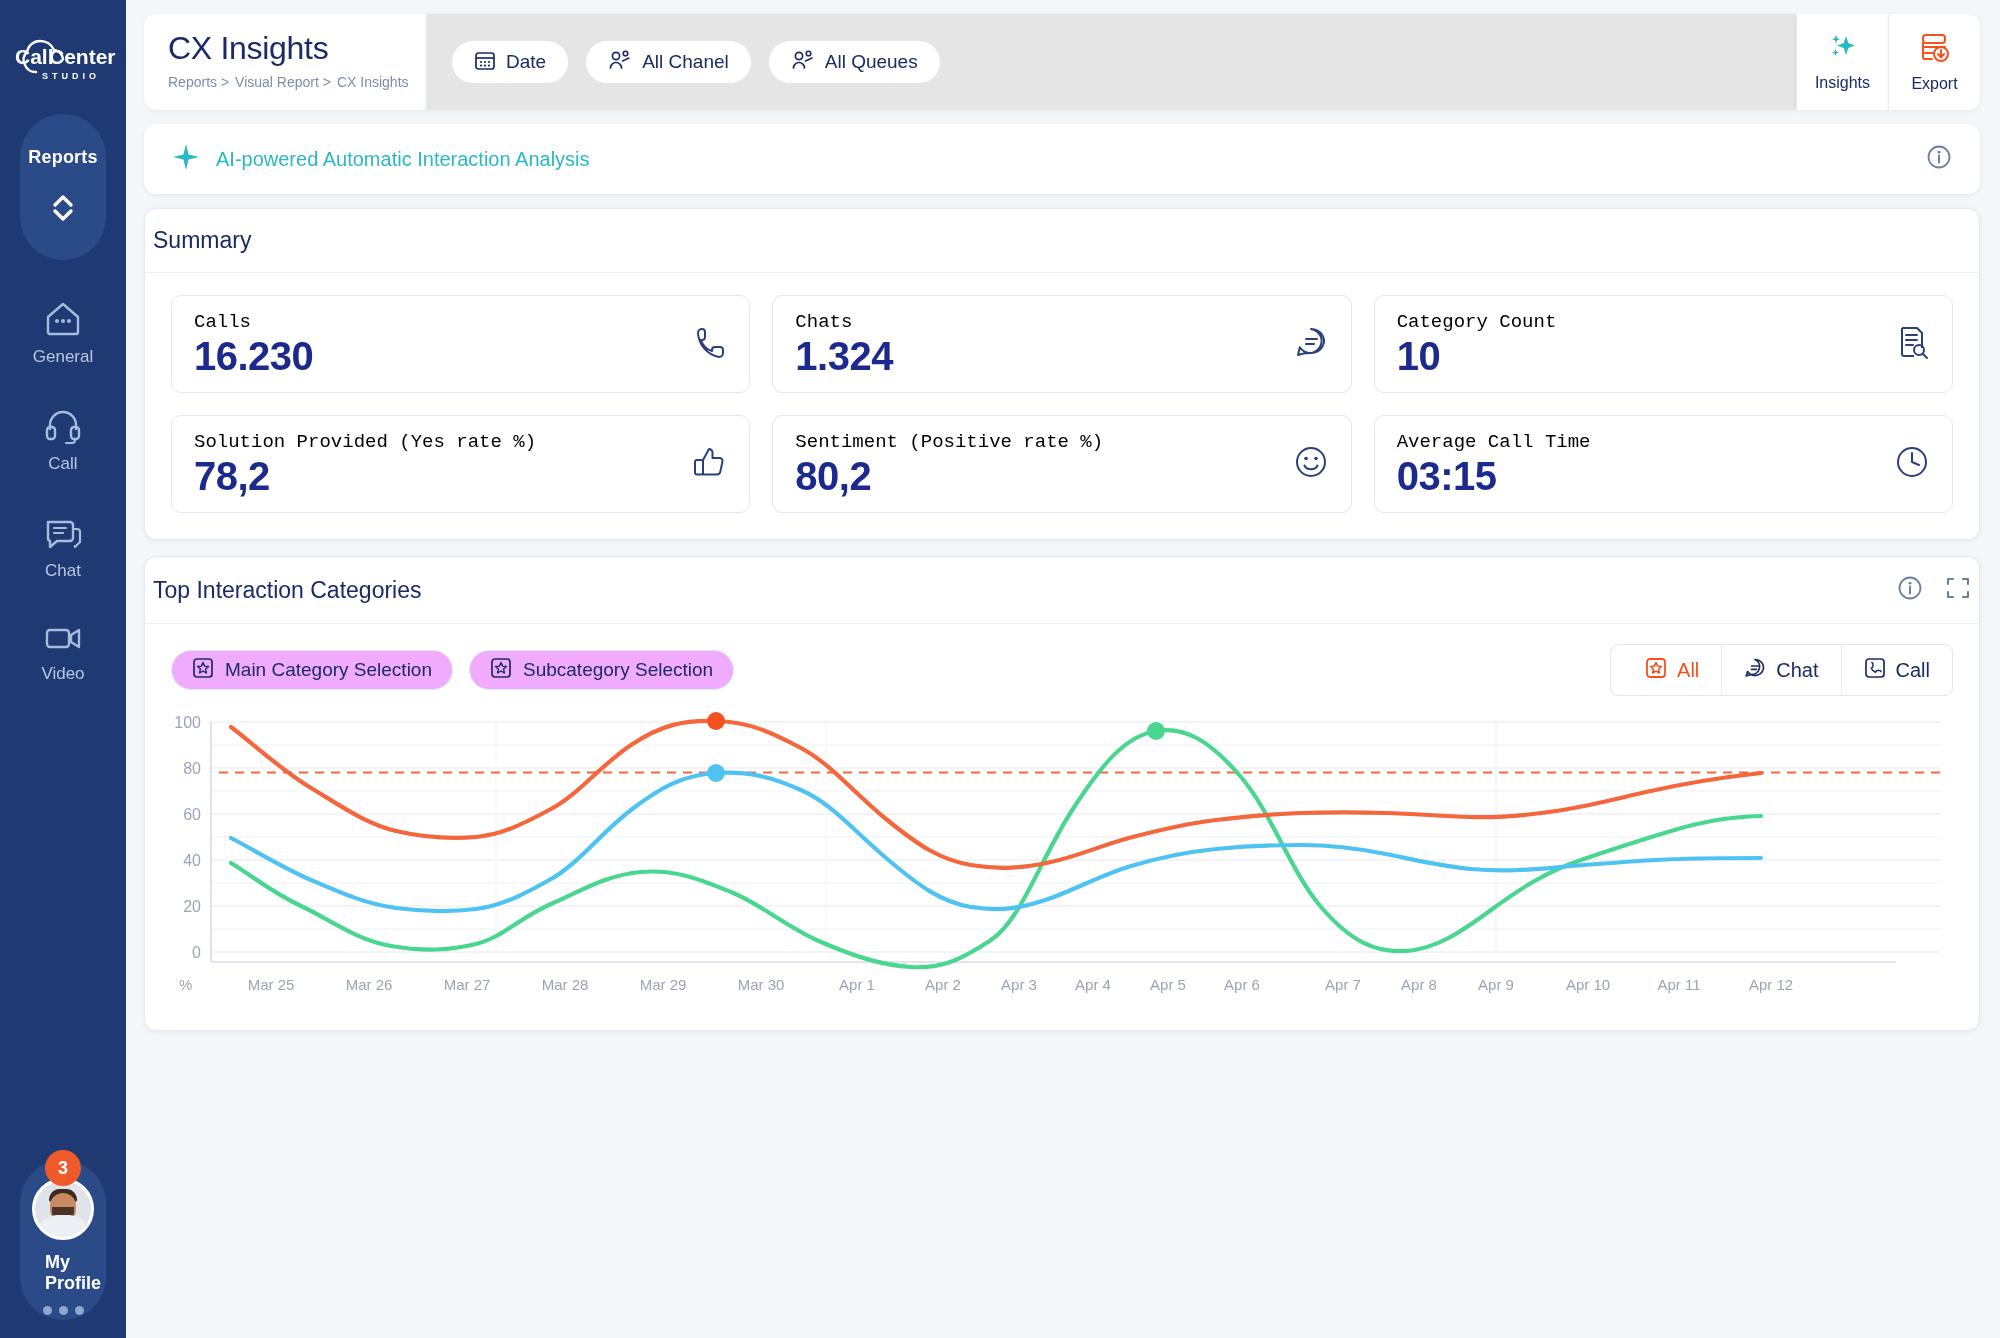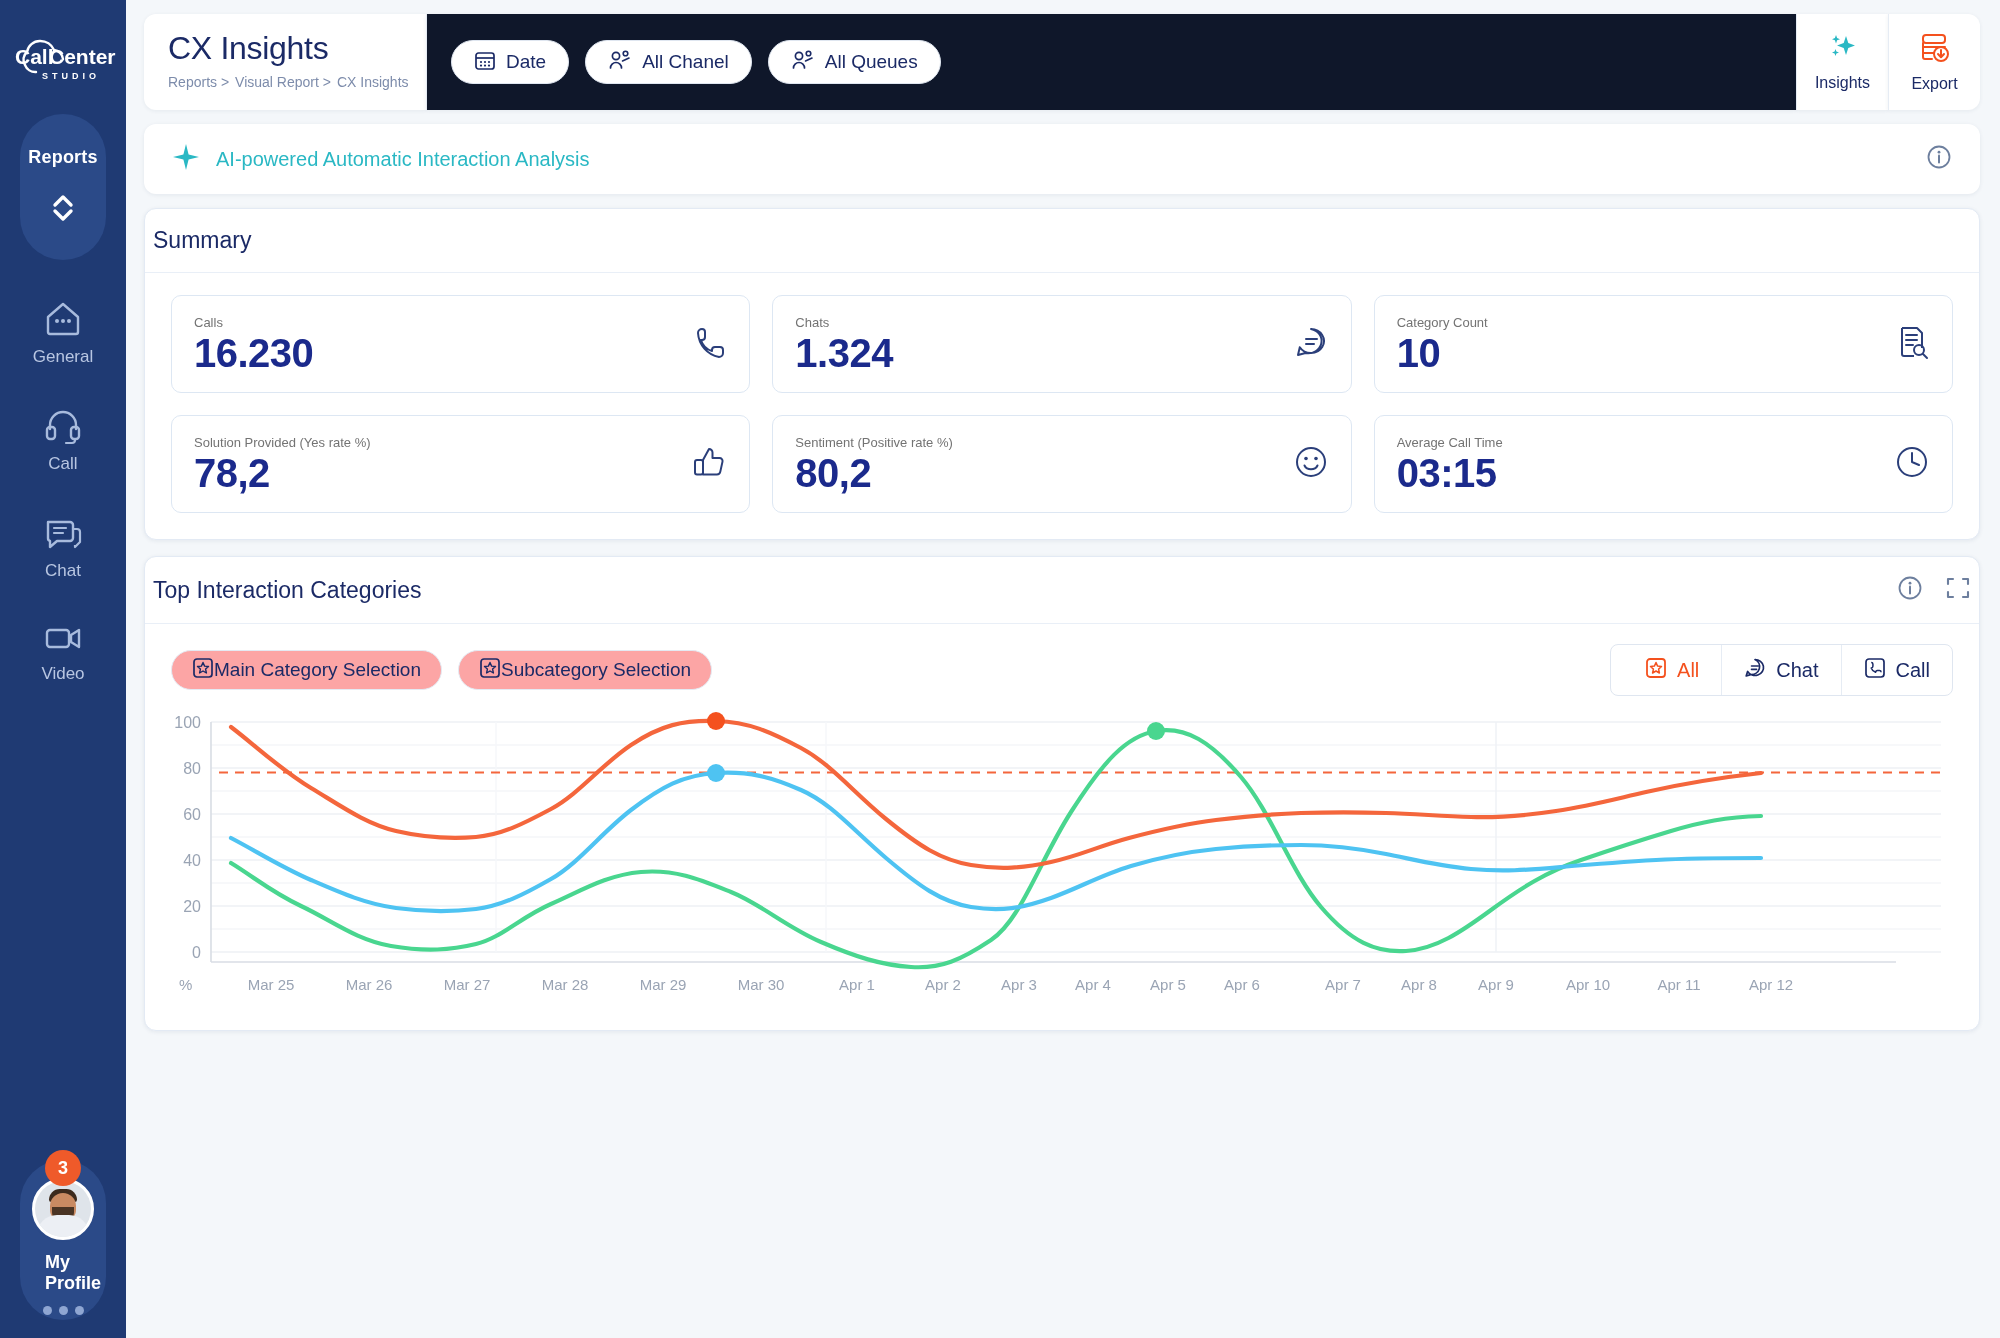--- a/index.html
+++ b/index.html
@@ -89,21 +89,21 @@
   }
   .title-card {
     background:#fff; border-radius: 12px 0 0 12px;
     padding: 16px 26px 0 24px; width: 282px; flex: 0 0 282px;
     box-shadow: 0 1px 4px rgba(30,50,90,.07);
   }
   .title-card h1 { color: #1b2a66; font-size: 32px; font-weight: 400; letter-spacing: -.3px; }
   .crumb { margin-top: 7px; font-size: 14px; color: #7d8cab; display: flex; gap: 6px; }
   .crumb span { white-space: nowrap; }
   .filters-card {
-    background:#0f172a; flex: 1; display: flex; align-items: center; gap: 16px;
+    background:#e5e5e5; flex: 1; display: flex; align-items: center; gap: 16px;
     padding-left: 24px; border-left: 1px solid #e6ecf4;
     box-shadow: 0 1px 4px rgba(30,50,90,.07);
   }
   .pill {
     display: inline-flex; align-items: center; gap: 10px;
     height: 44px; padding: 0 22px;
     border: 1px solid #dfe6f0; border-radius: 22px;
     color: #1b2a66; font-size: 19px; background: #fff;
   }
   .hdr-actions { display: flex; align-items: stretch; }
@@ -129,35 +129,35 @@
     padding: 18px 8px; border-bottom: 1px solid #e9eff7;
     display: flex; align-items: center; justify-content: space-between;
   }
   .sec-title { color: #1b2a66; font-size: 23px; }
   .kpis { display: grid; grid-template-columns: 1fr 1fr 1fr; gap: 22px; padding: 22px 26px 26px 26px; }
   .kpi {
     border: 1px solid #dde7f3; border-radius: 10px; height: 98px;
     padding: 14px 22px; display: flex; align-items: center; justify-content: space-between;
   }
   .kpi .txt { display: flex; flex-direction: column; gap: 2px; }
-  .kpi .k-label { color: #737373; font-size: 13px; }
+  .kpi .k-label { color: #000000; font-size: 19px; font-family: Liberation Mono, monospace; }
   .kpi .k-value { color: #1b2a8c; font-size: 40px; font-weight: 700; letter-spacing: -.5px; line-height: 1.05; }
   .kpi .k-icon { color: #2b3f7a; flex: 0 0 auto; }
 
   
   .chartcard { border: 1px solid #e3eaf4; }
   .chart-toolbar {
     display: flex; align-items: center; justify-content: space-between;
     padding: 20px 26px 8px 26px;
   }
   .chip-row { display: flex; gap: 16px; }
   .chip {
-    display: inline-flex; align-items: center; 
+    display: inline-flex; align-items: center; gap: 11px;
     height: 40px; padding: 0 20px; border-radius: 20px;
-    background: #fca5a5; border: 1px solid #e4eaf3;
+    background: #f0abfc; border: 1px solid #e4eaf3;
     color: #1b2a66; font-size: 19px;
   }
   .seg { display: flex; border: 1px solid #dfe6f0; border-radius: 8px; overflow: hidden; background:#fff;padding-left:12px; }
   .seg > div {
     display: flex; align-items: center; gap: 10px;
     height: 50px; padding: 0 22px; font-size: 20px; color: #1b2a66;
     border-right: 1px solid #e6ecf4;
   }
   .seg > div:last-child { border-right: none; }
   .seg .active { color: #f4511e; }

